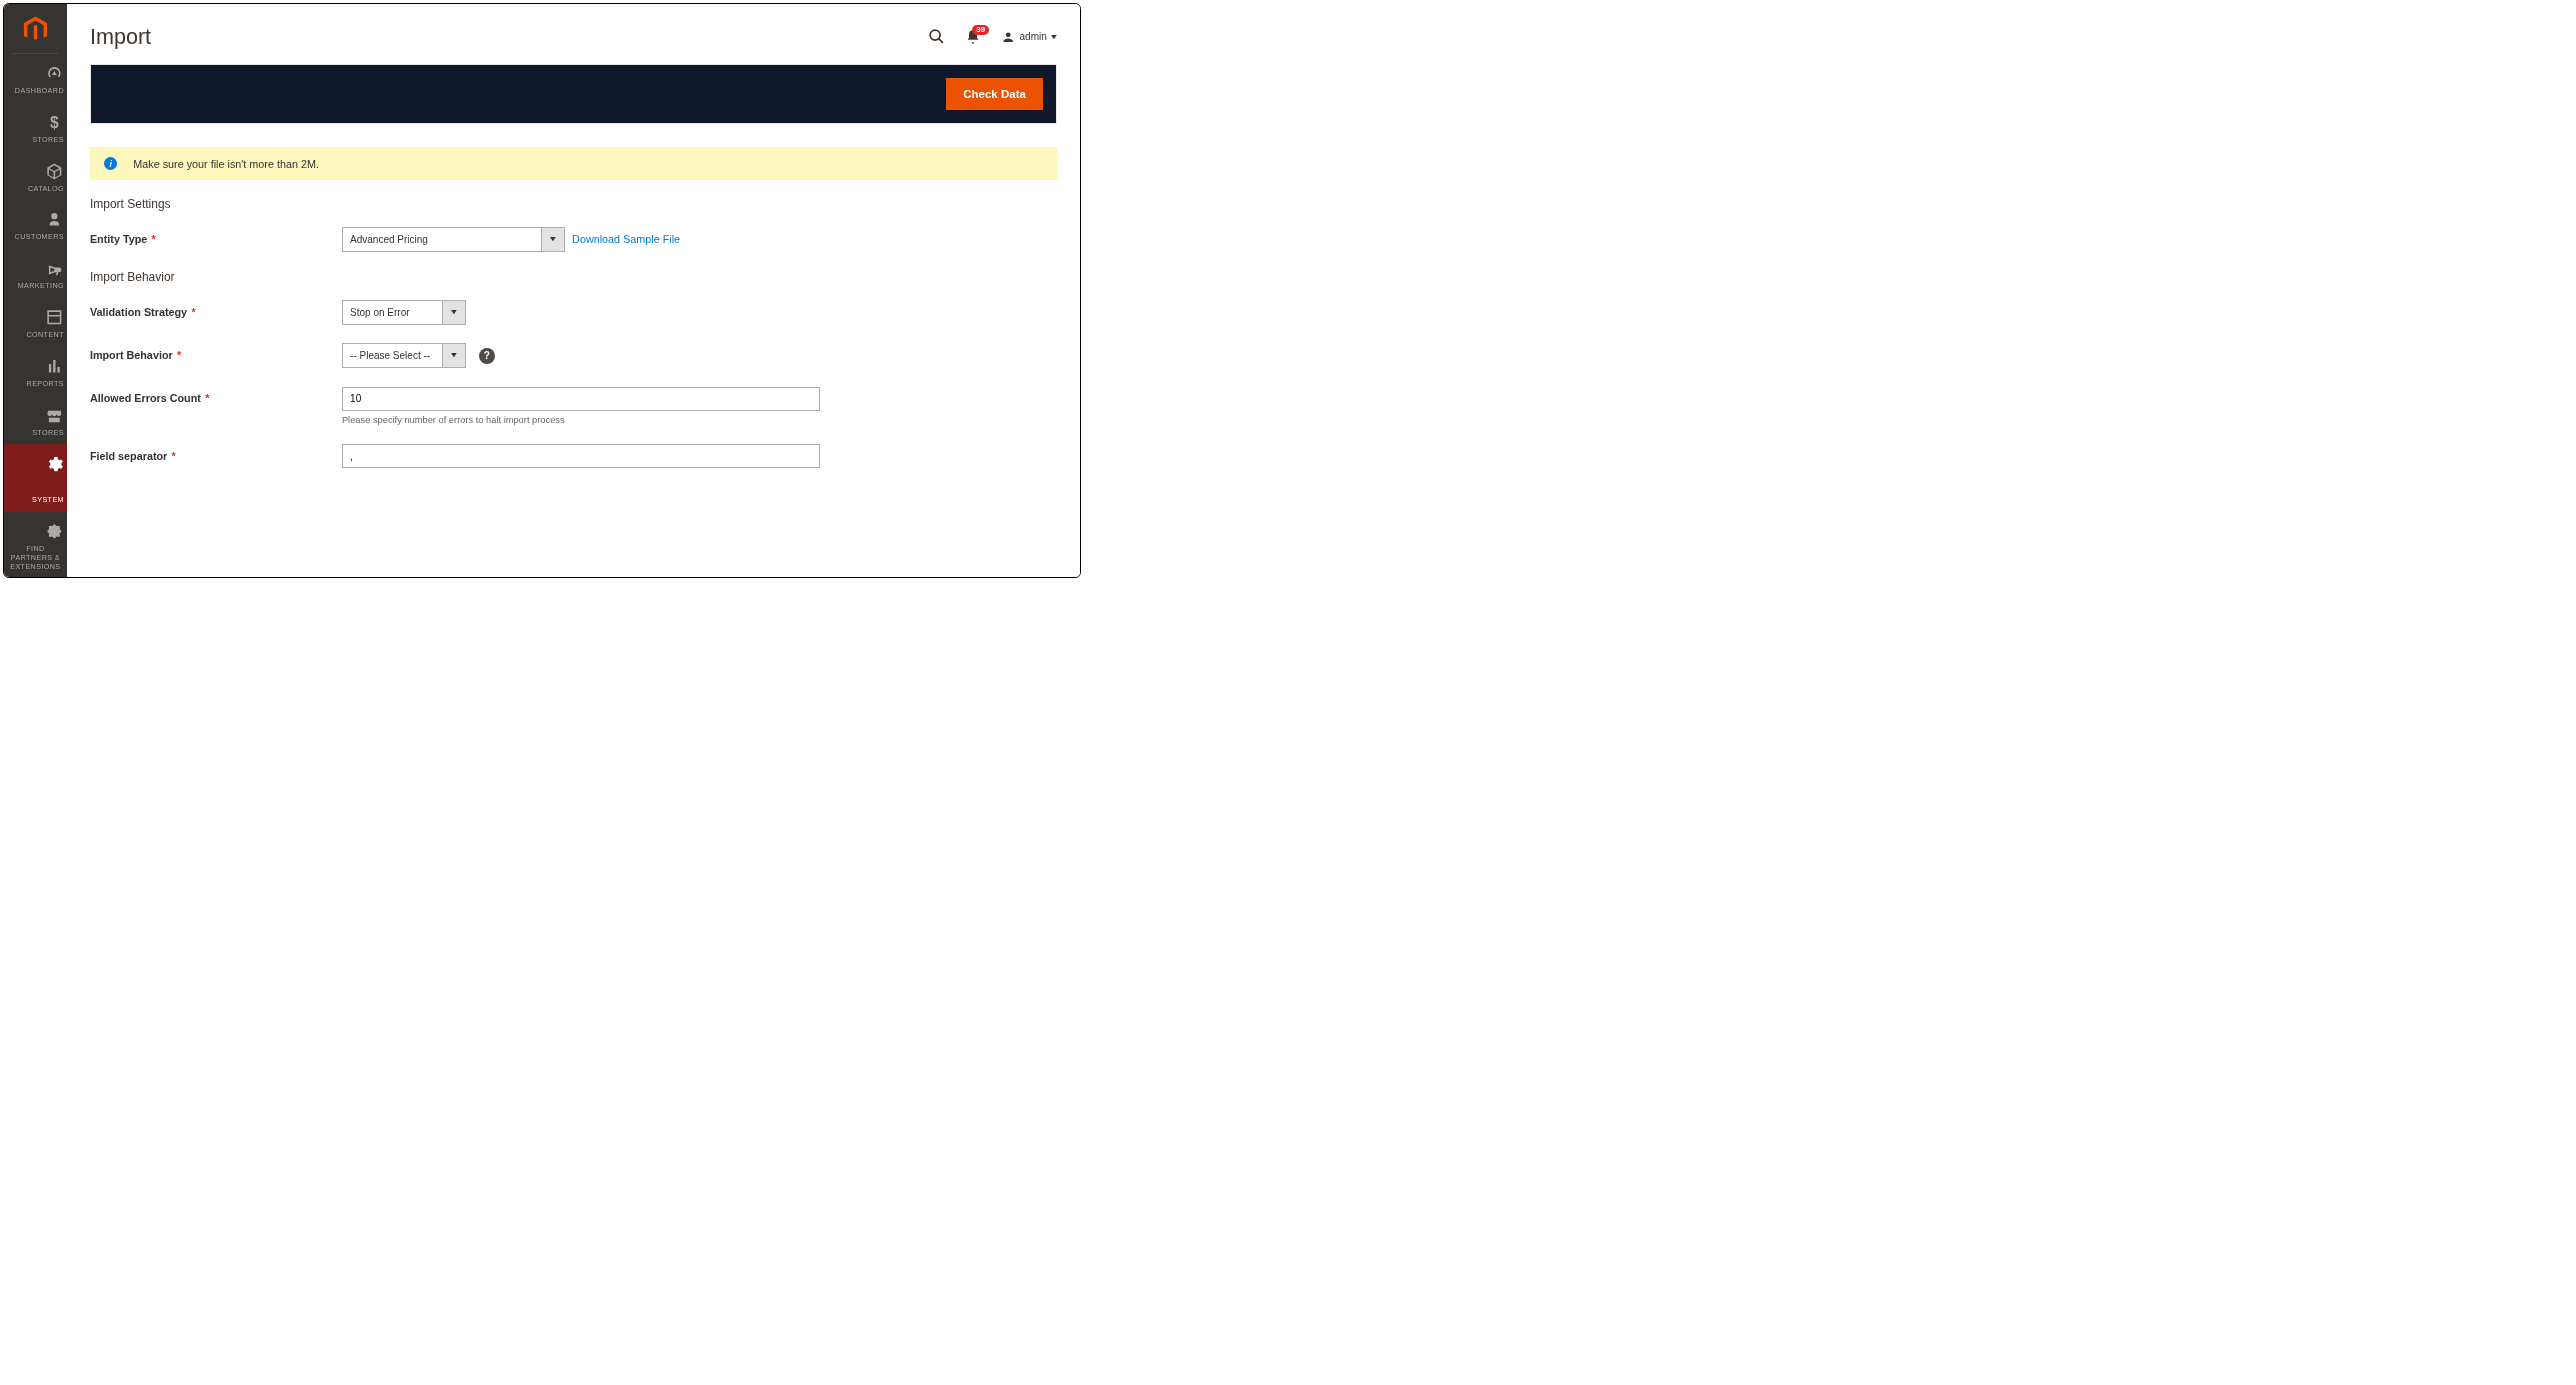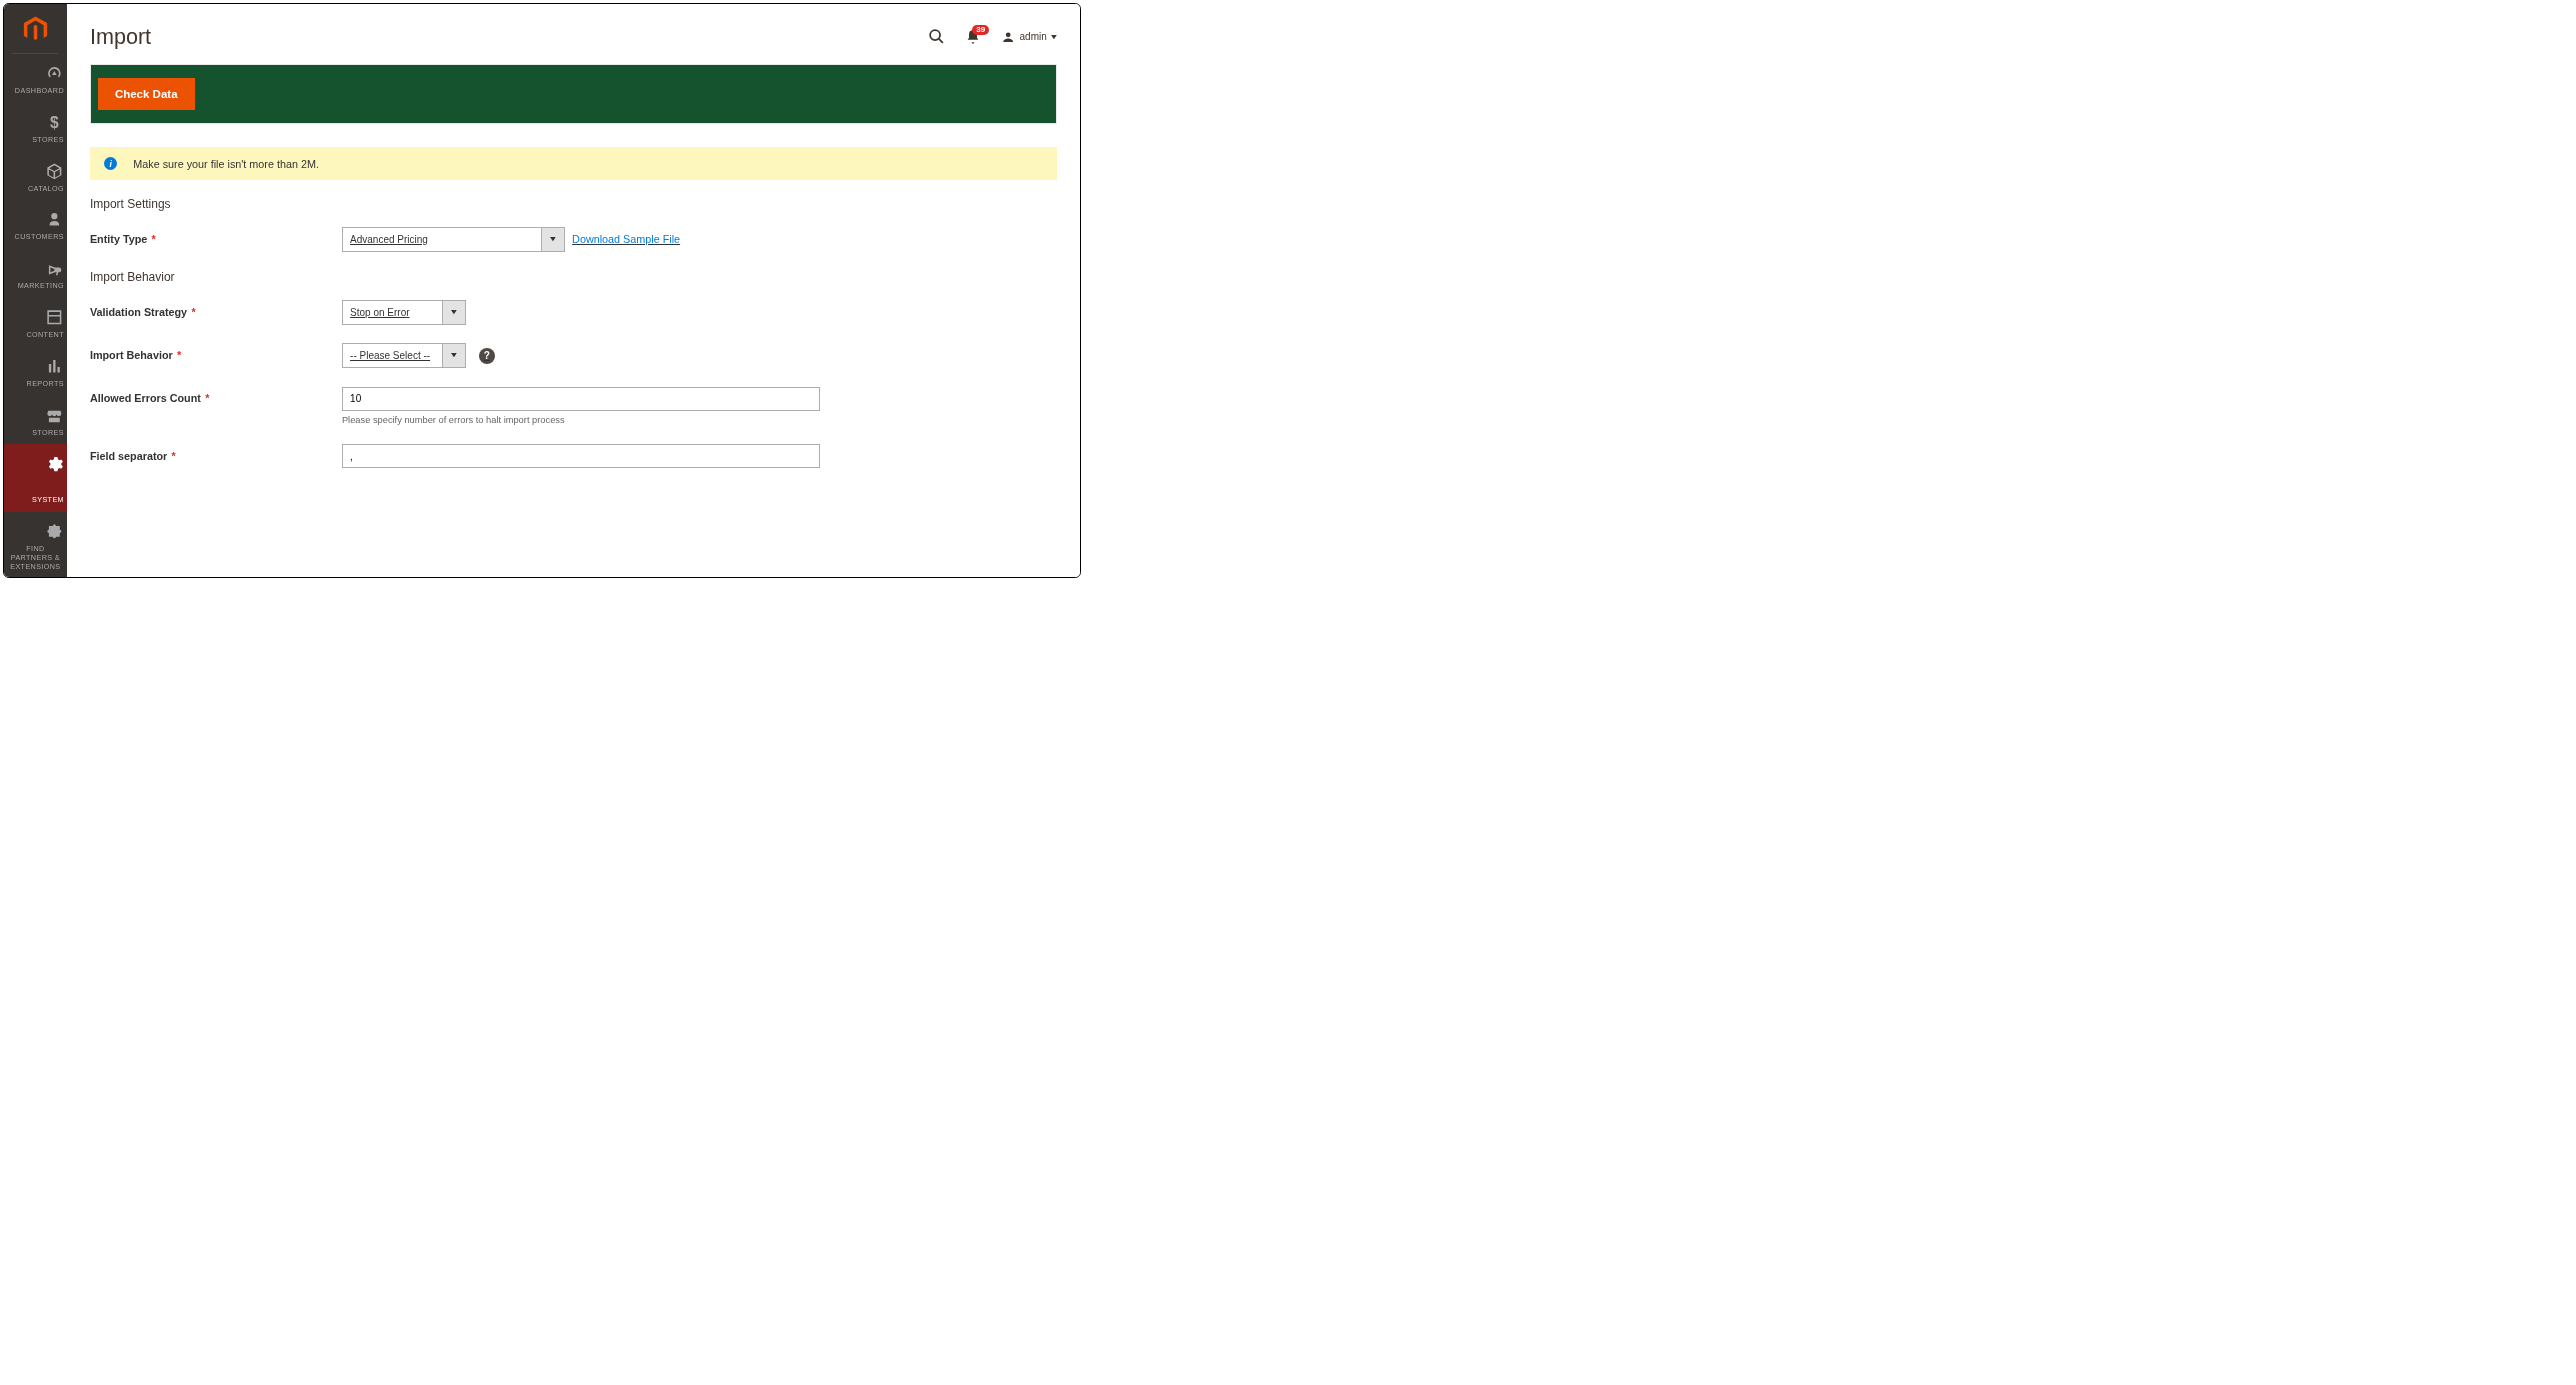--- a/index.html
+++ b/index.html
@@ -19,35 +19,35 @@
 
 .main { flex: 1; overflow-y: auto; padding: 0 23px 23px; background: #fff; }
 .page-header { display: flex; align-items: center; justify-content: space-between; padding: 20px 0 14.4px; }
 .page-title { font-size: 21.6px; font-weight: 400; color: #41362f; }
 .header-actions { display: flex; align-items: center; gap: 20px; }
 .icon-btn { cursor: pointer; color: #41362f; position: relative; display: flex; align-items: center; }
 .badge { position: absolute; top: -4.3px; right: -8.6px; background: #e22626; color: #fff; border-radius: 7.2px; font-size: 8px; padding: 0.7px 4.3px; font-weight: 600; }
 .user-menu { display: flex; align-items: center; gap: 4.3px; cursor: pointer; color: #41362f; font-size: 10px; }
 
 
-.action-bar { background: #14532d; border: 0.7px solid #e8e8e8; padding: 13px 7px; display: flex; margin-bottom: 23px; }
+.action-bar { background: #0f172a; border: 0.7px solid #e8e8e8; padding: 13px 13px; display: flex; justify-content: flex-end; margin-bottom: 23px; }
 .btn-primary { background: #eb5202; color: #fff; border: none; padding: 10px 17px; font-size: 11.5px; font-weight: 600; cursor: pointer; }
 
 
 .msg-info { background: #fdf7bd; padding: 10px 14.4px; display: flex; align-items: center; gap: 16px; margin-bottom: 17px; color: #333; font-size: 10.8px; }
 .info-icon { width: 13px; height: 13px; background: #007bdb; border-radius: 50%; display: flex; align-items: center; justify-content: center; color: #fff; font-style: italic; font-weight: bold; font-size: 8.6px; flex-shrink: 0; }
 
 
 .section-title { font-size: 12px; font-weight: 400; color: #41362f; margin-bottom: 16px; }
 
 
 .form-row { display: flex; align-items: flex-start; margin-bottom: 18.7px; }
 .form-label { width: 252px; padding-right: 18.7px; font-size: 10.8px; font-weight: 600; color: #333; padding-top: 5.8px; }
 .form-label .req { color: #e02b27; margin-left: 4.3px; }
-.form-control { display: flex; align-items: center; gap: 7.2px; text-decoration: underline; }
+.form-control { display: flex; align-items: center; gap: 7.2px; }
 .select-wrap { display: flex; border: 0.7px solid #adadad; background: #fff; height: 24.4px; }
 .select-wrap.sm { width: 124px; }
 .select-wrap.md { width: 124px; }
 .select-wrap.lg { width: 223px; }
 .select-val { flex: 1; padding: 0 7.2px; display: flex; align-items: center; font-size: 10px; color: #333; }
 .select-arrow { width: 23px; border-left: 0.7px solid #adadad; background: #e3e3e3; display: flex; align-items: center; justify-content: center; cursor: pointer; }
 .select-arrow svg { width: 5.8px; height: 4.3px; fill: #333; }
 .link { color: #007bdb; font-size: 10.8px; cursor: pointer; text-decoration: none; }
 .help-icon { width: 16px; height: 16px; background: #514943; border-radius: 50%; display: flex; align-items: center; justify-content: center; color: #fff; font-weight: bold; font-size: 10px; cursor: pointer; margin-left: 5.8px; }
 .text-input { border: 0.7px solid #adadad; height: 24.4px; padding: 0 7.2px; font-size: 10px; width: 478px; }

